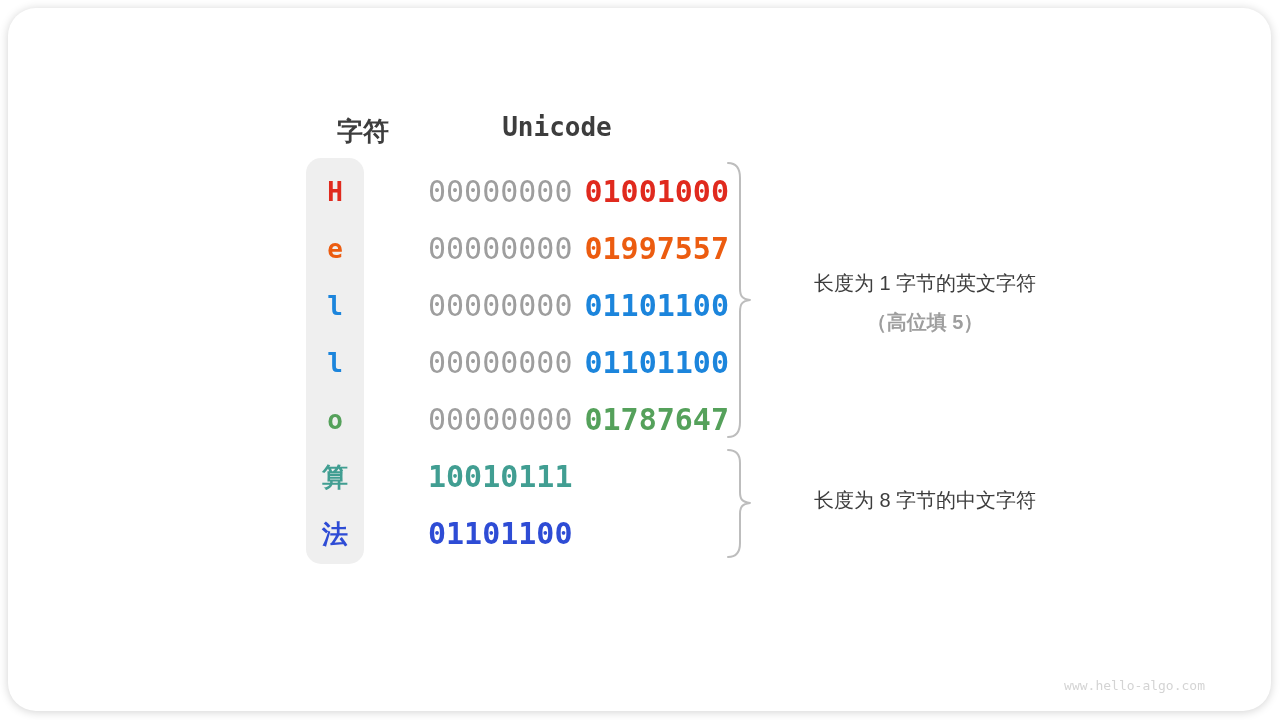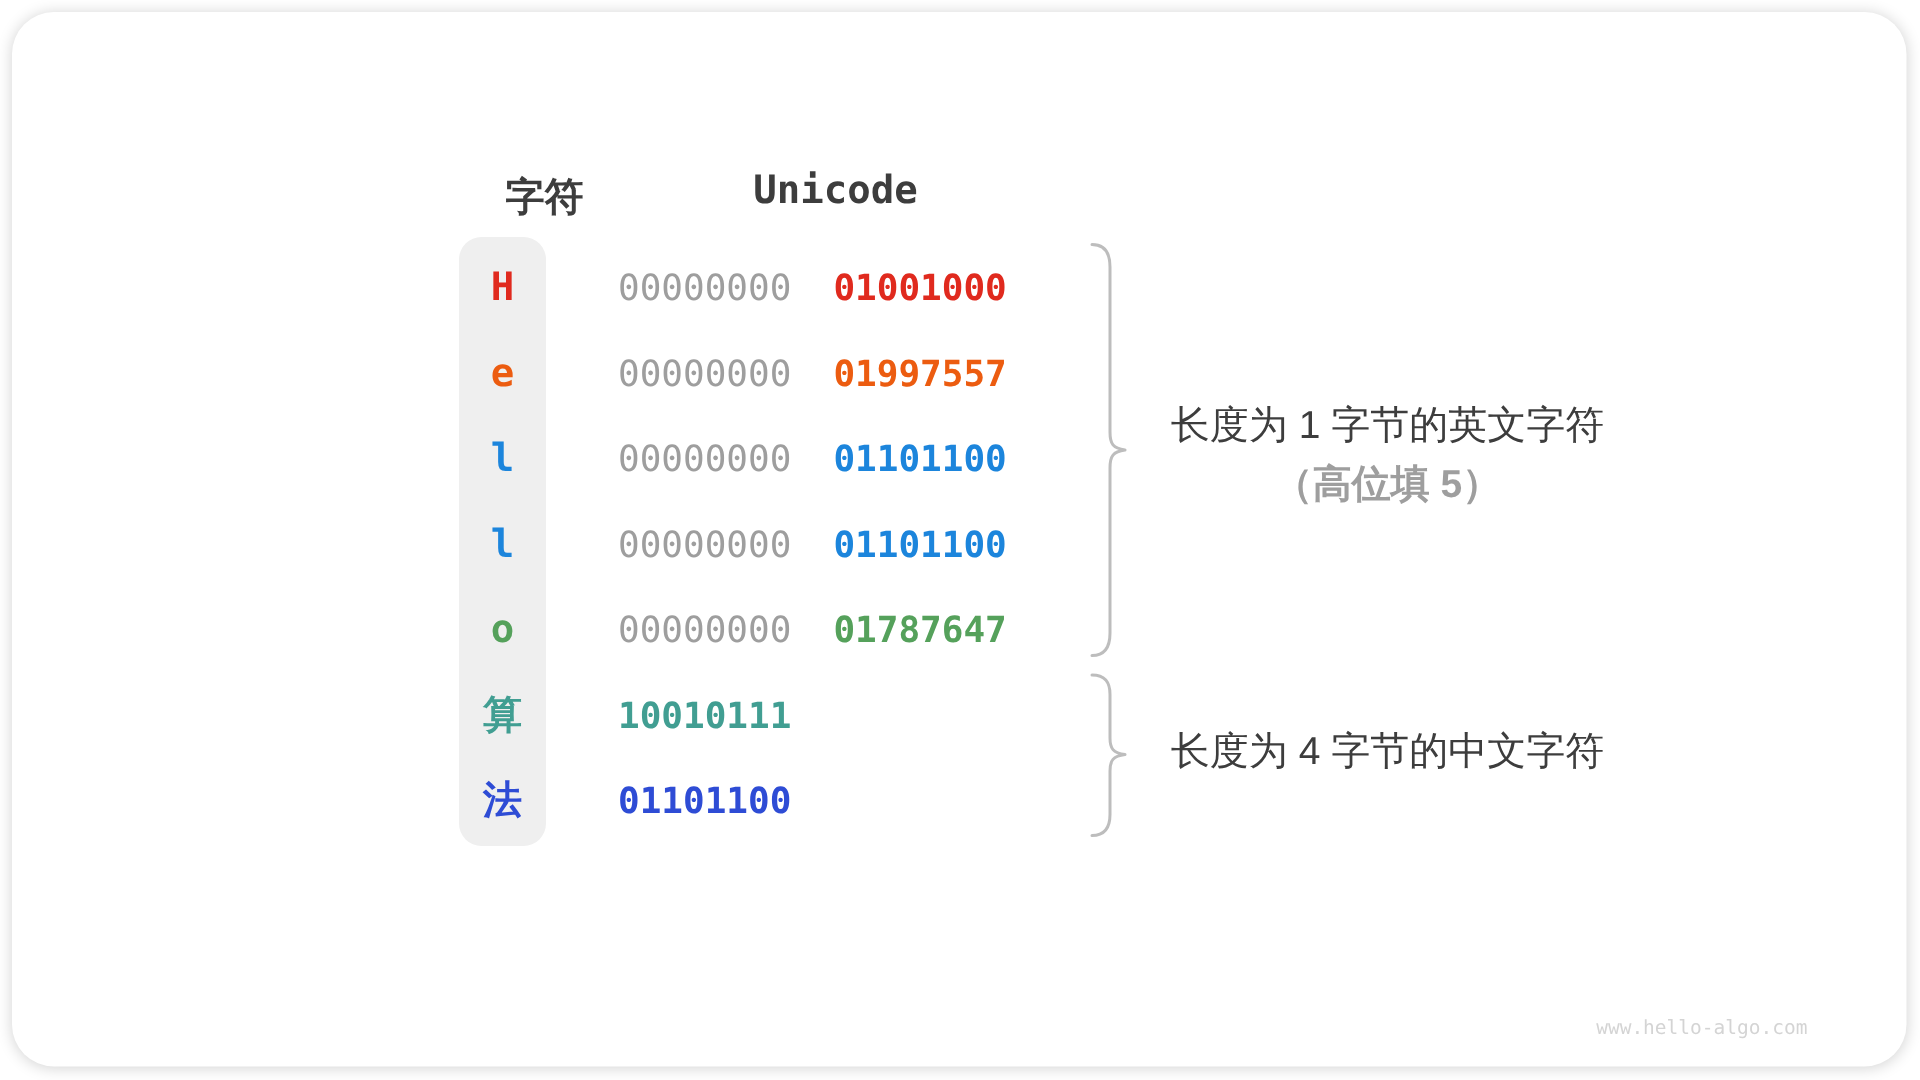--- a/index.html
+++ b/index.html
@@ -33,35 +33,35 @@
     border-radius: 15px;
   }
   .char-cell {
     left: 306px; width: 58px;
     height: 36px; line-height: 36px;
     text-align: center;
     font-size: 26px; font-weight: bold;
     font-family: "DejaVu Sans Mono", "Liberation Mono", monospace;
   }
   .bin-row {
-    left: 412px;
+    left: 428px;
     height: 36px; line-height: 36px;
-    display: flex; gap: 28px;
+    display: flex; gap: 12px;
     font-family: "DejaVu Sans Mono", "Liberation Mono", monospace;
-    font-size: 24px;
+    font-size: 30px;
   }
   .w-bold { font-weight: bold; }
   .w-regular { font-weight: normal; }
   .r0 { top: 174px; } .r1 { top: 231px; } .r2 { top: 288px; }
   .r3 { top: 345px; } .r4 { top: 402px; } .r5 { top: 459px; } .r6 { top: 516px; }
   .annotation {
     width: 330px;
     left: 760px;
     text-align: center;
-    font-size: 26px;
+    font-size: 20px;
     line-height: 39px;
     color: #3d3d3d;
   }
   .annotation .muted-line {
     color: #9e9e9e;
     font-weight: bold;
   }
   .brace-svg { pointer-events: none; }
   .watermark {
     right: 75px; top: 678px;
@@ -121,16 +121,16 @@
 
 <svg class="abs brace-svg" style="left:720px; top:445px;" width="36" height="118" viewBox="0 0 36 118">
   <path d="M 8 5 C 17 5, 20 10, 20 18 L 20 47 C 20 54, 22 57, 30 58 C 22 59, 20 62, 20 69 L 20 98 C 20 106, 17 112, 8 112" fill="none" stroke-width="2" stroke-linecap="round" stroke-linejoin="round" stroke="#bdbdbd"></path>
 </svg>
 
 <div class="abs annotation" style="top:264px;">
   <div>长度为 1 字节的英文字符</div>
   <div class="muted-line">（高位填 5）</div>
 </div>
 <div class="abs annotation" style="top:481px;">
-  <div>长度为 4 字节的中文字符</div>
+  <div>长度为 8 字节的中文字符</div>
 </div>
 
 <div class="abs watermark">www.hello-algo.com</div>
 
 </body></html>

